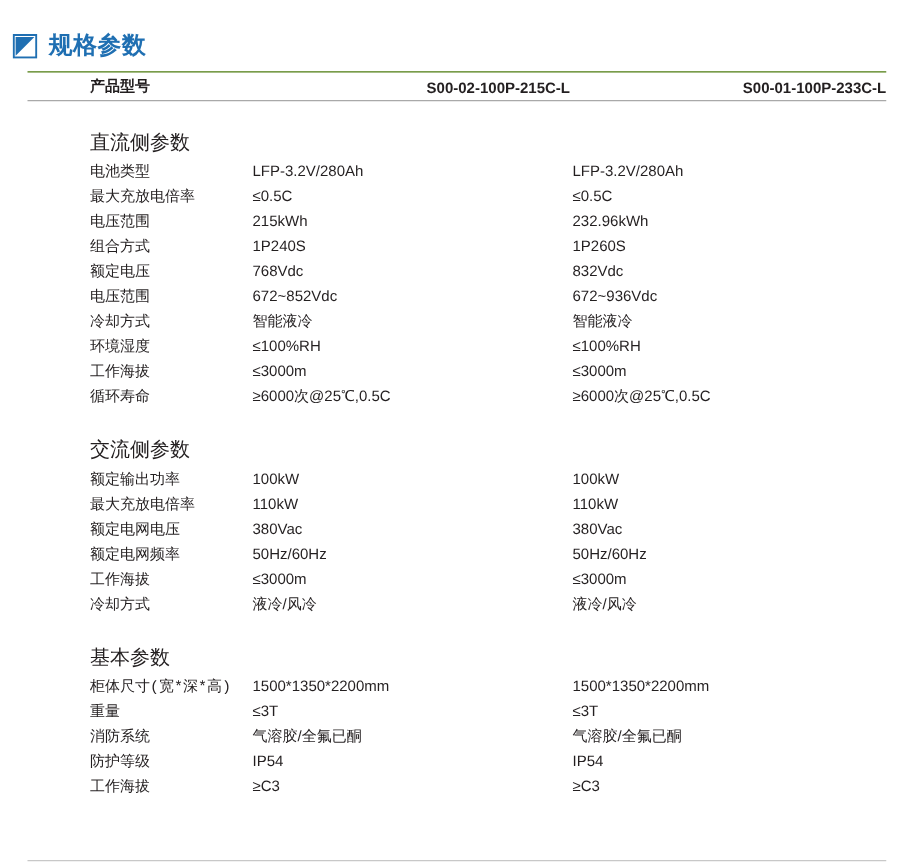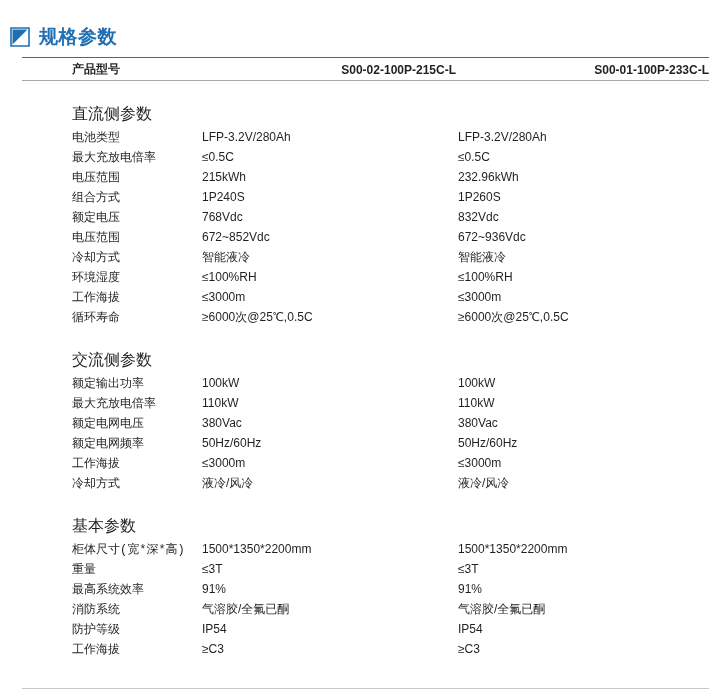--- a/index.html
+++ b/index.html
@@ -236,25 +236,20 @@
         <td class="label">柜体尺寸(宽*深*高)</td>
         <td class="val">1500*1350*2200mm</td>
         <td class="val">1500*1350*2200mm</td>
       </tr>
       <tr class="data-row">
         <td class="label">重量</td>
         <td class="val">≤3T</td>
         <td class="val">≤3T</td>
       </tr>
       <tr class="data-row">
-        <td class="label">最高系统效率</td>
-        <td class="val">91%</td>
-        <td class="val">91%</td>
-      </tr>
-      <tr class="data-row">
         <td class="label">消防系统</td>
         <td class="val">气溶胶/全氟已酮</td>
         <td class="val">气溶胶/全氟已酮</td>
       </tr>
       <tr class="data-row">
         <td class="label">防护等级</td>
         <td class="val">IP54</td>
         <td class="val">IP54</td>
       </tr>
       <tr class="data-row">

